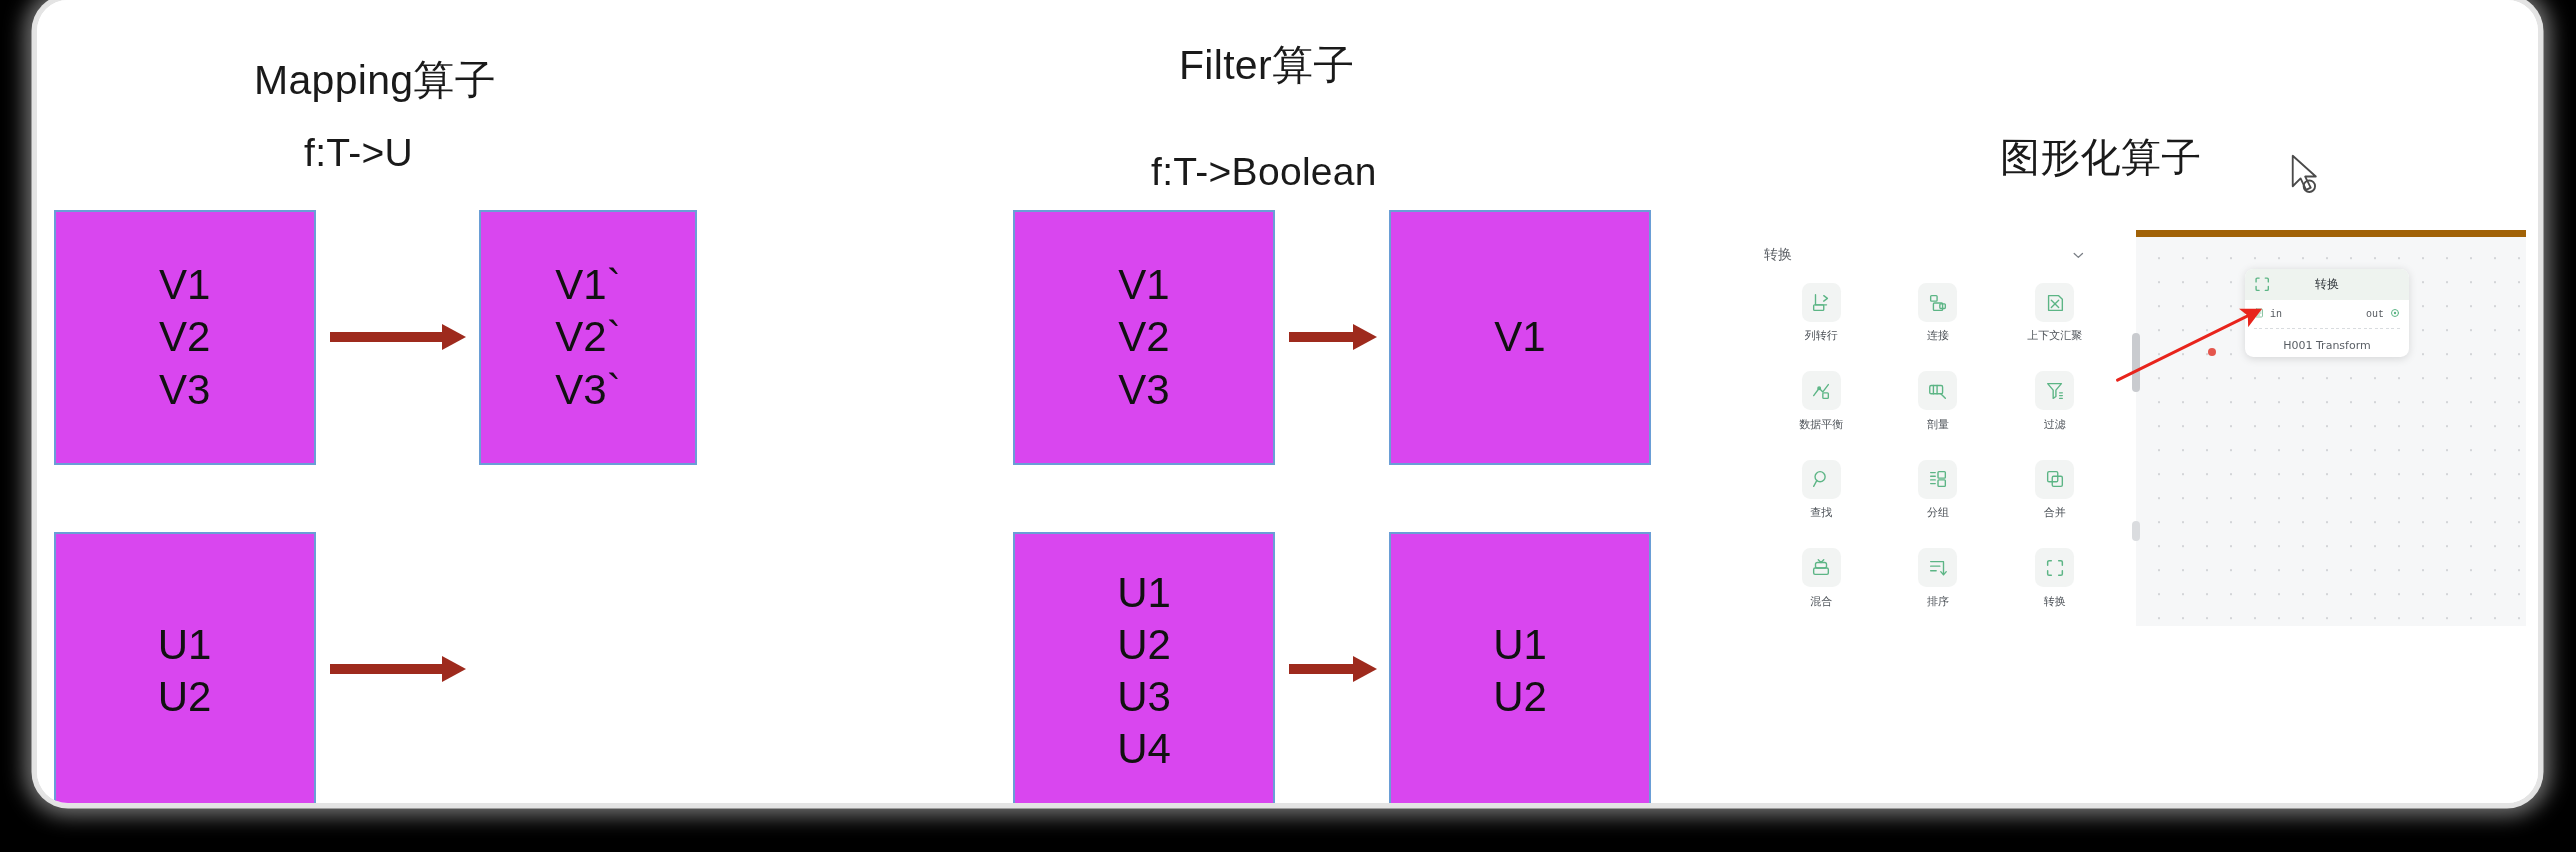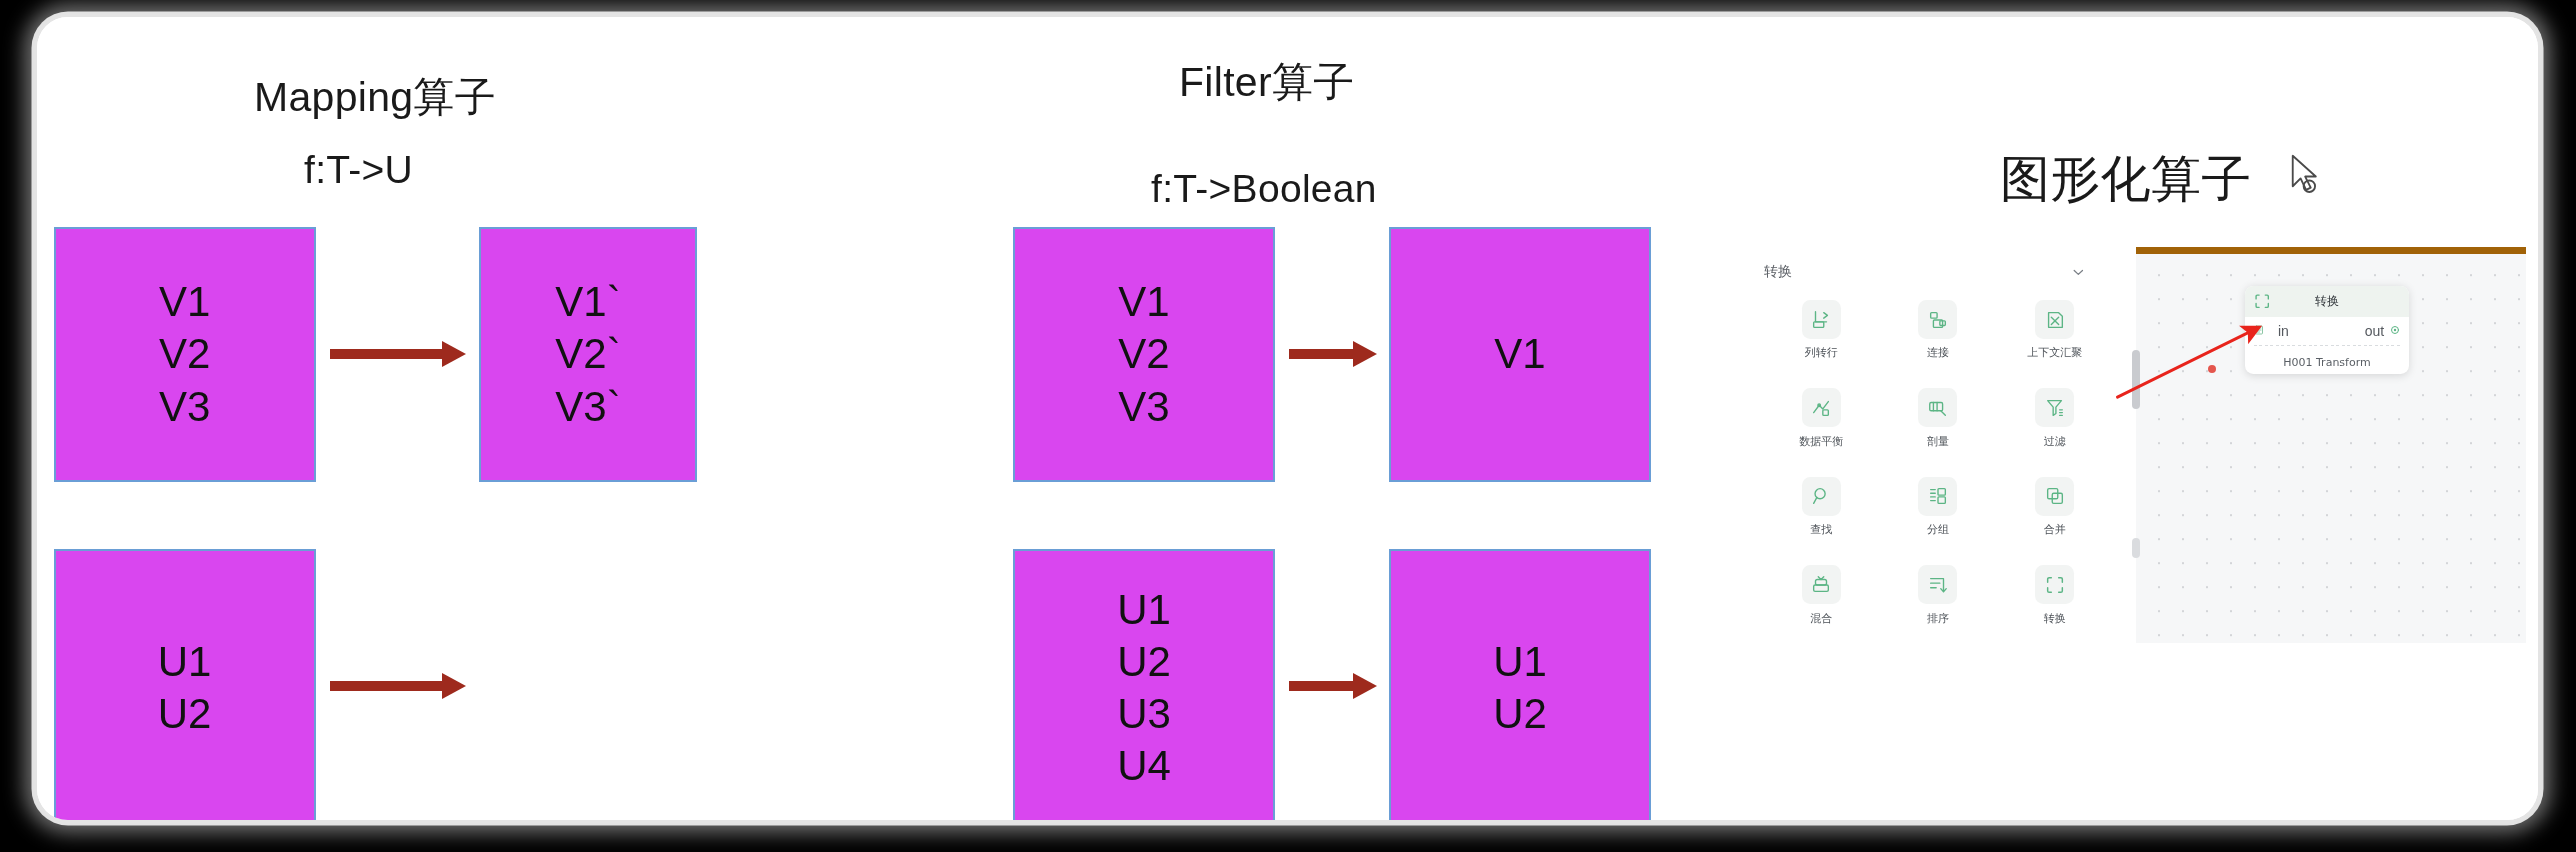--- a/index.html
+++ b/index.html
@@ -4,21 +4,21 @@
 <style>
   html,body{margin:0;padding:0;background:#000;}
   body{
     width:2576px;height:853px;overflow:hidden;
     font-family:"Liberation Sans","DejaVu Sans",sans-serif;
   }
   .screen{position:relative;width:2576px;height:853px;background:#000;}
 
   
   .card{
-    position:absolute;left:37px;top:17px;width:2501px;height:803px;
+    position:absolute;left:37px;top:0;width:2501px;height:803px;
     background:#ffffff;border-radius:31px;
     box-shadow:0 0 0 5.5px rgba(235,235,235,.95),
                0 0 20px 13px rgba(200,200,200,.55);
   }
   .card-inner{
     position:absolute;inset:0;background:#fff;border-radius:31px;overflow:hidden;
   }
 
   
   .stage{position:absolute;left:0;top:0;width:2501px;height:803px;}
@@ -26,21 +26,21 @@
   
   .heading{
     position:absolute;color:#1a1a1a;font-size:41px;line-height:1.15;
     white-space:nowrap;letter-spacing:0.3px;
   }
   .heading.sub{font-size:39px;}
   .h-map-t{left:217px;top:57px;}
   .h-map-s{left:267px;top:131px;}
   .h-flt-t{left:1134px;top:42px;margin-left:8px;}
   .h-flt-s{left:1114px;top:122px;margin-top:28px;}
-  .h-graph{left:1963px;top:134px;font-size:50px;}
+  .h-graph{left:1963px;top:134px;font-size:40px;}
 
   
   .pbox{
     position:absolute;border:2.8px solid #6a9ed6;background:#d946ef;
     display:flex;flex-direction:column;align-items:center;justify-content:center;
     box-sizing:border-box;
   }
   .pbox .ln{
     font-size:42px;color:#111;line-height:1.24;text-align:center;
     font-family:"Liberation Sans","DejaVu Sans",sans-serif;
@@ -148,21 +148,21 @@
   }
   .node .nhead .ntitle{
     width:100%;text-align:center;font-size:12px;color:#2c3136;
     font-family:"DejaVu Sans",sans-serif;
   }
   .node .nports{
     position:relative;height:28px;display:flex;align-items:center;
     justify-content:space-between;padding:0 8.3px;box-sizing:border-box;
   }
   .node .port{display:flex;align-items:center;gap:4.6px;}
-  .node .port .pt{font-size:14px;color:#55595f;font-family:Liberation Sans, sans-serif;margin-left:8px;}
+  .node .port .pt{font-size:10px;color:#55595f;font-family:Liberation Mono, monospace;}
   .node .sep{
     position:absolute;left:9.2px;right:9.2px;top:59px;height:0.9px;
     background:repeating-linear-gradient(to right,#d9dcdf 0 2.8px,transparent 2.8px 5.5px);
   }
   .node .nfoot{
     position:absolute;left:0;right:0;top:63px;height:26px;
     display:flex;align-items:center;justify-content:center;
     font-size:11px;color:#5a5f65;font-family:"DejaVu Sans",sans-serif;
   }
 

